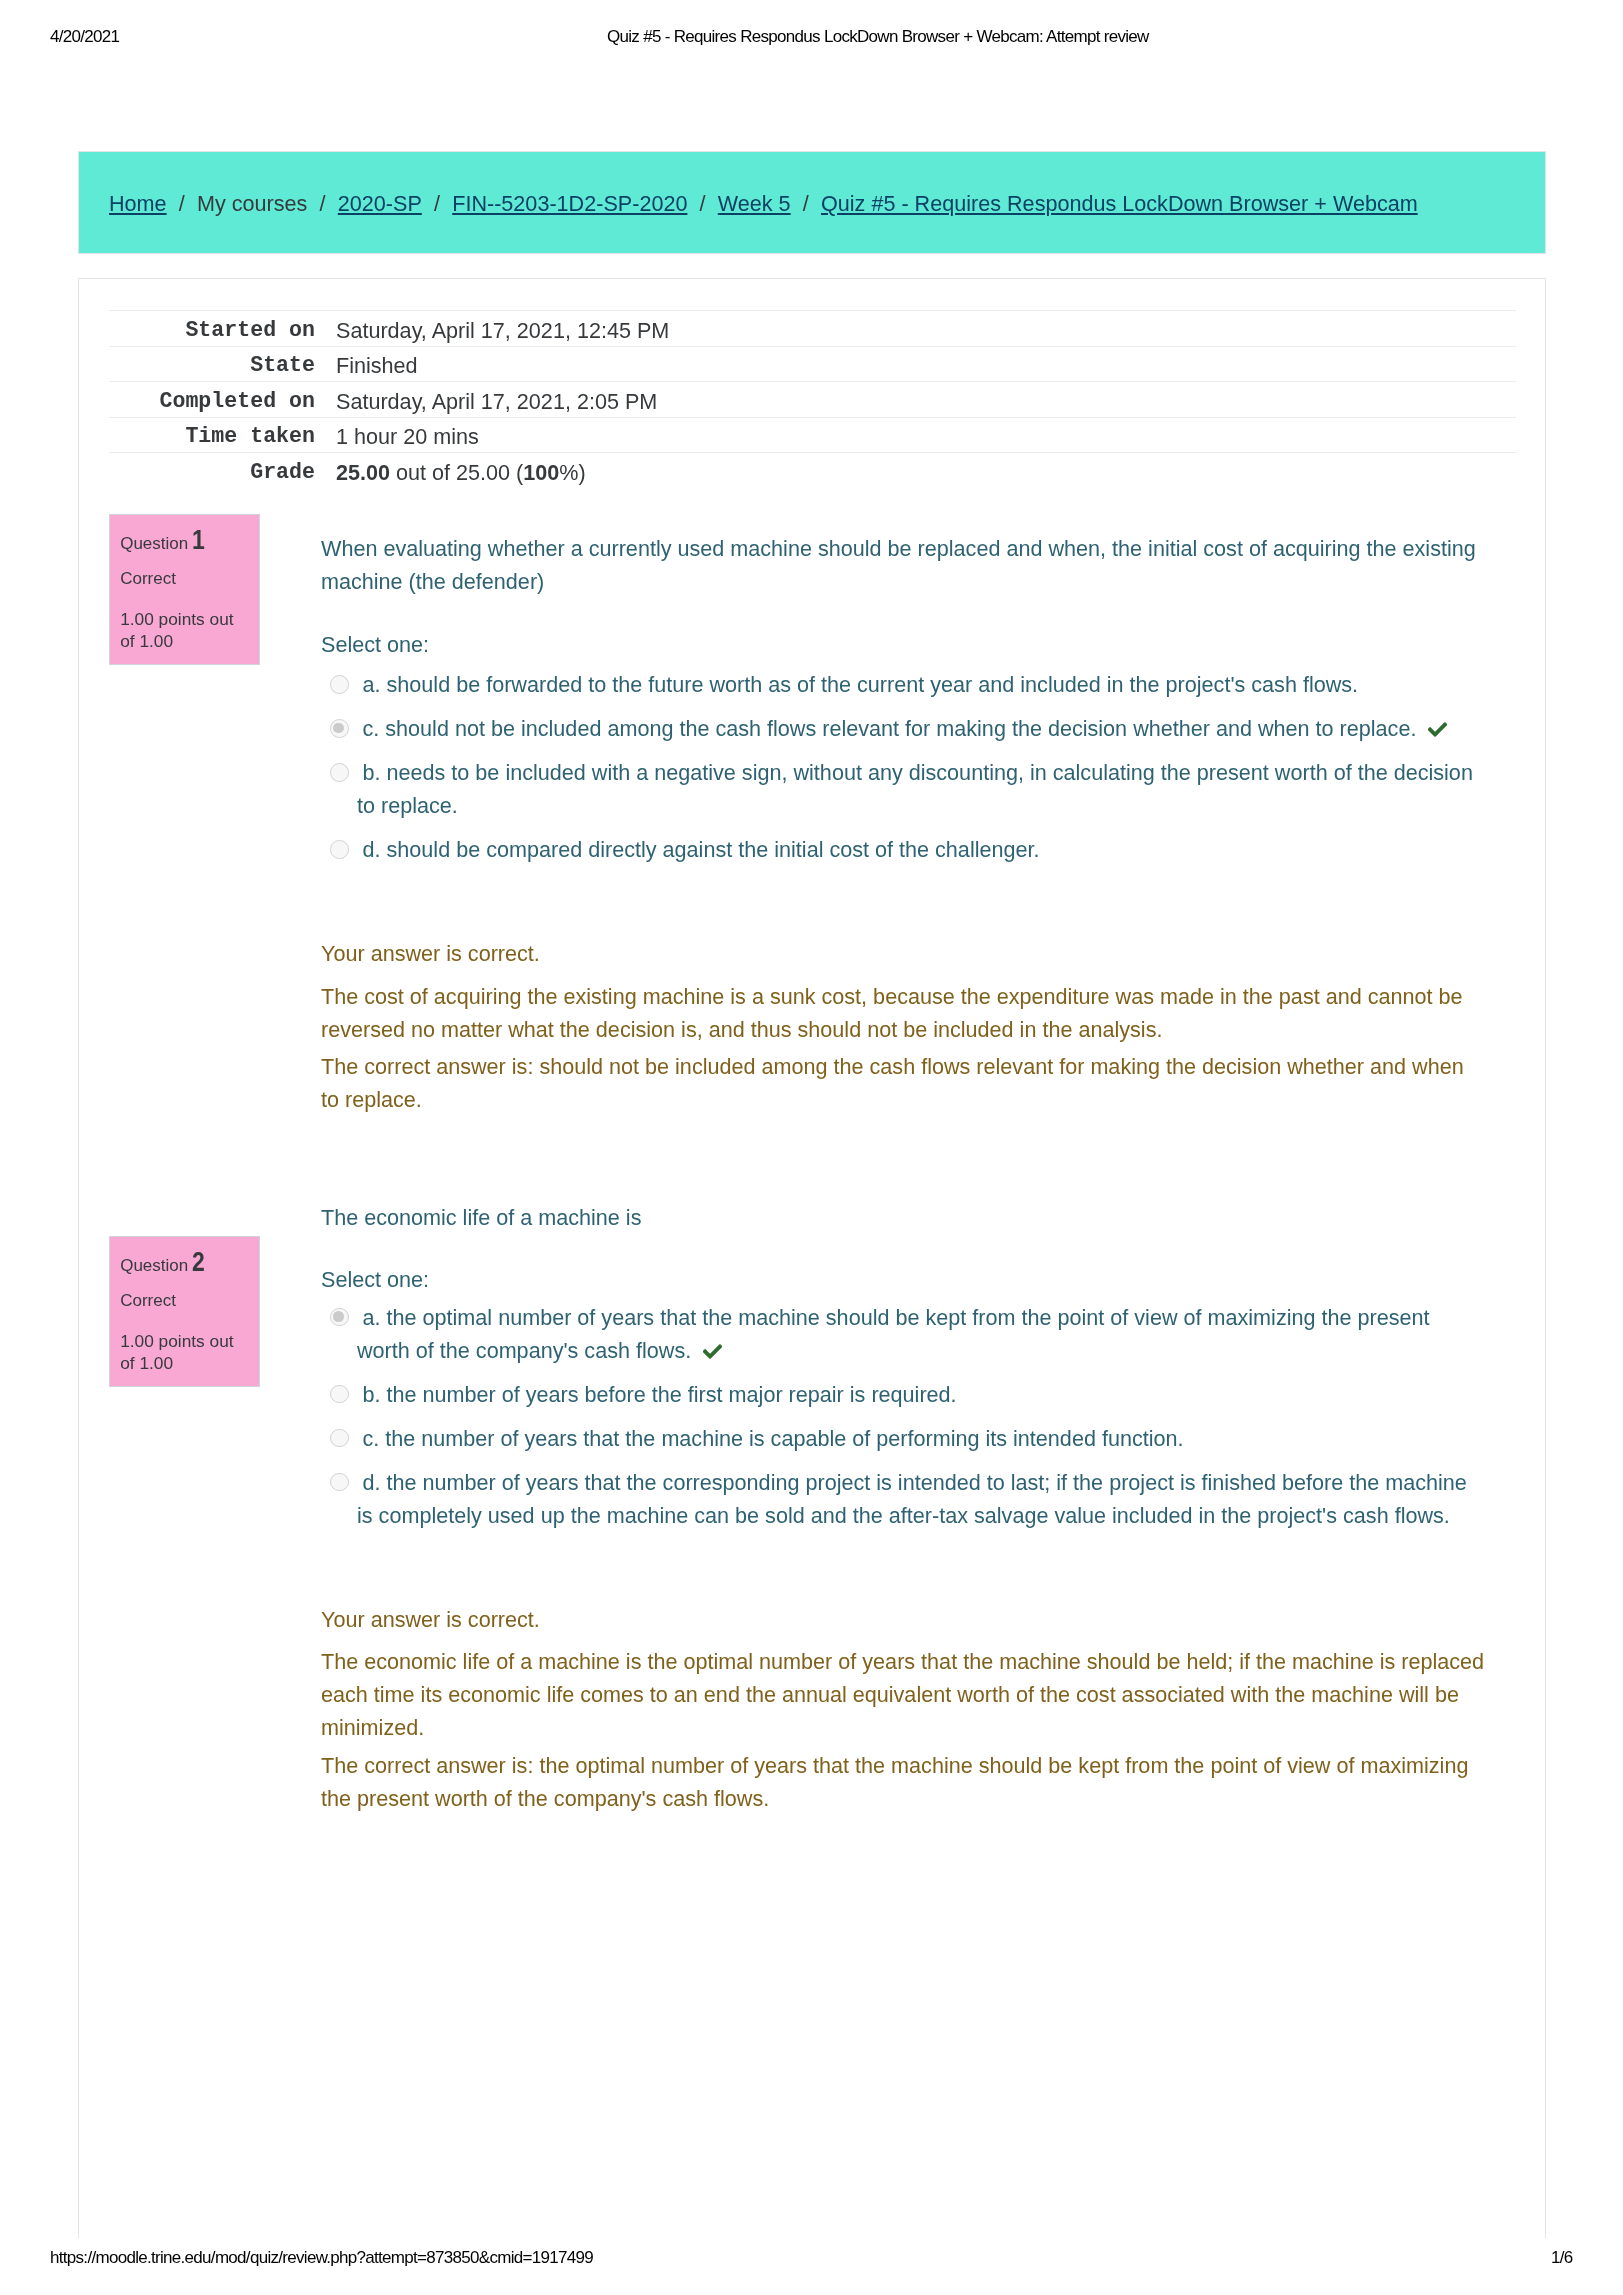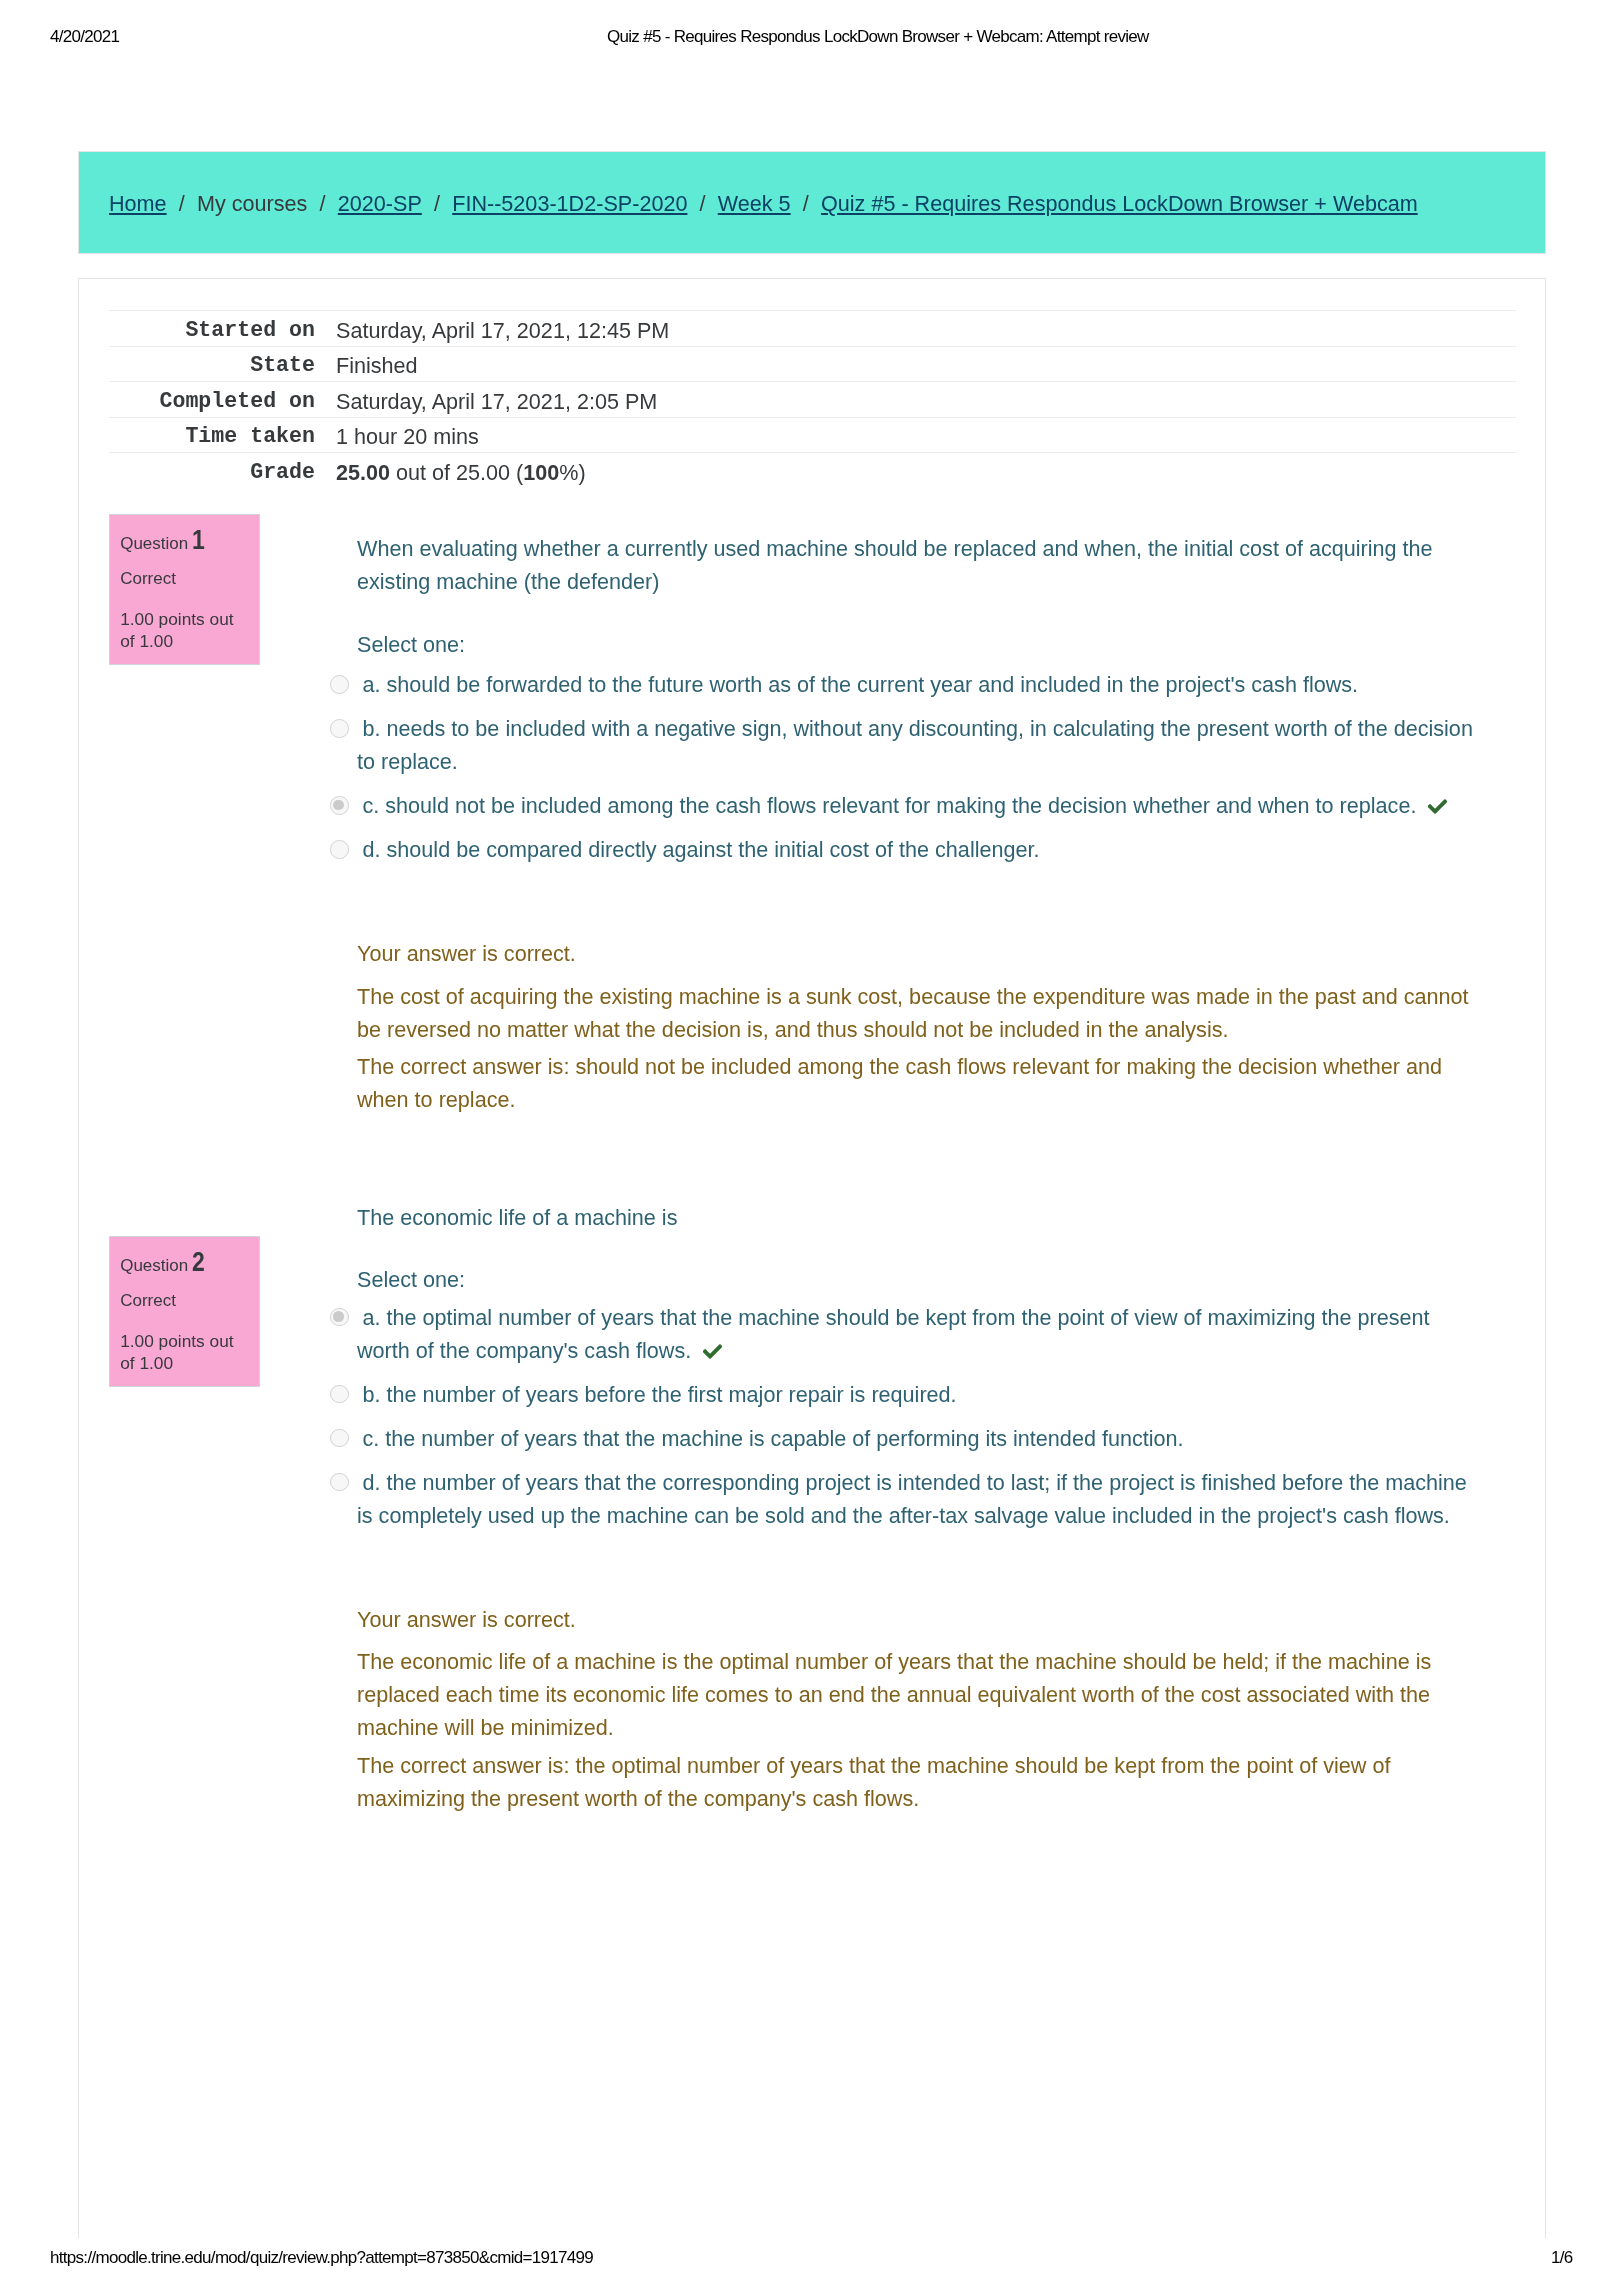--- a/index.html
+++ b/index.html
@@ -45,21 +45,21 @@
   .qinfo{position:absolute;left:109px;width:151px;height:151px;
          border:0.9px solid #ced4da;box-sizing:border-box;background:#f9a8d4;}
   .qinfo .ln{position:absolute;left:10.2px;line-height:0;white-space:nowrap;
              font-size:17px;color:#373a3c;}
   .qinfo .ln b{font-weight:bold;font-size:28px;display:inline-block;transform:scaleX(0.82);transform-origin:left center;margin-left:-1.4px;margin-right:-4.2px;}
   .qinfo .mk{position:absolute;left:10.2px;width:124px;font-size:17.3px;
              line-height:22px;color:#373a3c;}
 
   
   .qcontent{position:absolute;left:321px;width:1164px;}
-  .qtext,.qprompt,.fb{font-size:21.6px;line-height:33px;margin-left:36px;}
+  .qtext,.qprompt,.fb{font-size:21.6px;line-height:33px;}
   .qtext,.qprompt{color:#2e6272;}
   .ansrow{position:relative;color:#2e6272;font-size:21.6px;line-height:33px;
           padding-left:36px;text-indent:5.5px;width:1161px;box-sizing:border-box;}
   .radio{position:absolute;left:9px;top:7.4px;width:18.5px;height:18.5px;border-radius:50%;
          background:#f7f7f7;border:1.9px solid #d4d4d4;box-sizing:border-box;}
   .radio.on:after{content:"";position:absolute;left:2.4px;top:2.4px;width:10.7px;height:10.7px;
                   border-radius:50%;background:#cbcbcb;}
   .chk{display:inline-block;width:19px;height:15px;line-height:0;vertical-align:-1.4px;margin-left:6px;}
   .chk svg{display:block;}
   .fb{color:#80611c;}
@@ -126,28 +126,28 @@
 
   <div class="qcontent" style="top:532px">
     <div class="qtext">When evaluating whether a currently used machine should be replaced and when, the initial cost of acquiring the existing machine (the defender)</div>
     <div class="qprompt" style="margin-top:30px">Select one:</div>
     <div class="answers" style="margin-top:7px">
       <div class="ansrow">
         <span class="radio"></span>
         <span class="lbl"><span>a.</span> <span>should be forwarded to the future worth as of the current year and included in the project's cash flows.</span></span>
       </div>
       <div class="ansrow" style="margin-top:11px">
-        <span class="radio"></span>
-        <span class="lbl"><span>b.</span> <span>needs to be included with a negative sign, without any discounting, in calculating the present worth of the decision to replace.</span></span>
-      </div>
-      <div class="ansrow" style="margin-top:11px">
         <span class="radio on"></span>
         <span class="lbl"><span>c.</span> <span>should not be included among the cash flows relevant for making the decision whether and when to replace.</span> <span class="chk"><svg viewBox="7 62 498 388" width="19" height="15" aria-hidden="true">
                 <path fill="#2f6b2f" d="M173.9 439.4 7.5 273c-10-10-10-26.2 0-36.2l36.2-36.2c10-10 26.2-10 36.2 0L192 312.7 432.1 72.6c10-10 26.2-10 36.2 0l36.2 36.2c10 10 10 26.2 0 36.2l-294.4 294.4c-10 10-26.2 10-36.2 0z"></path>
               </svg></span></span>
+      </div>
+      <div class="ansrow" style="margin-top:11px">
+        <span class="radio"></span>
+        <span class="lbl"><span>b.</span> <span>needs to be included with a negative sign, without any discounting, in calculating the present worth of the decision to replace.</span></span>
       </div>
       <div class="ansrow" style="margin-top:11px">
         <span class="radio"></span>
         <span class="lbl"><span>d.</span> <span>should be compared directly against the initial cost of the challenger.</span></span>
       </div>
     </div>
     <div class="fbwrap" style="margin-top:71px">
       <div class="fb">Your answer is correct.</div>
       <div class="fb" style="margin-top:9.7px">The cost of acquiring the existing machine is a sunk cost, because the expenditure was made in the past and cannot be reversed no matter what the decision is, and thus should not be included in the analysis.</div>
       <div class="fb" style="margin-top:4.6px">The correct answer is: should not be included among the cash flows relevant for making the decision whether and when to replace.</div>

